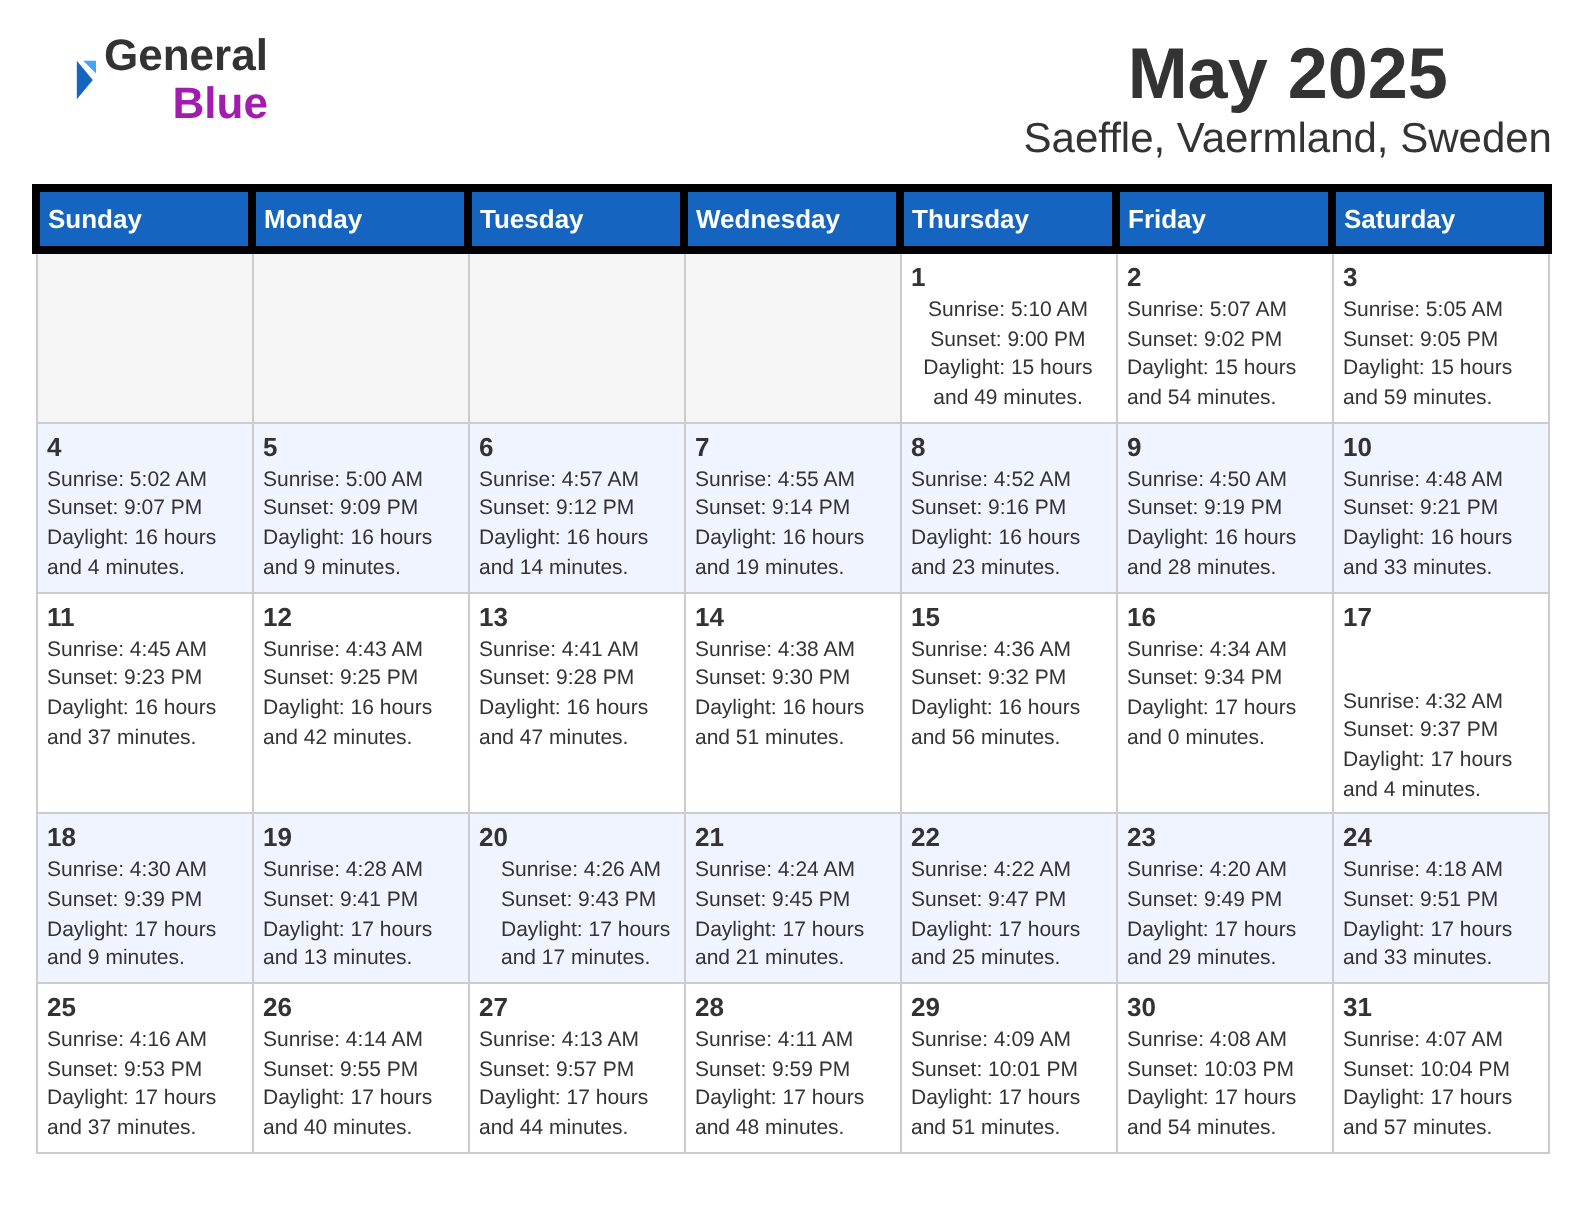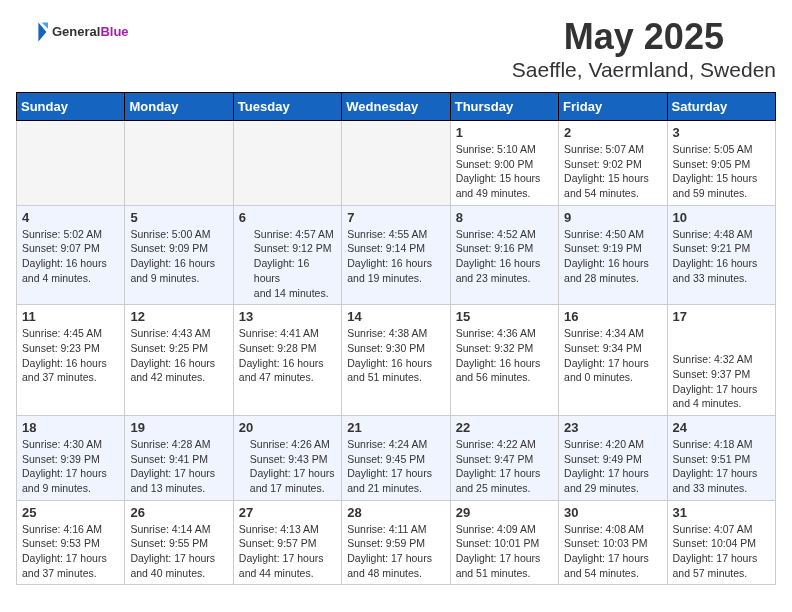--- a/index.html
+++ b/index.html
@@ -16,24 +16,25 @@
       justify-content: space-between;
       margin-bottom: 10px;
     }
     .logo {
       display: flex;
       align-items: center;
       gap: 4px;
     }
     .logo-text {
       display: flex;
-      flex-direction: row;
-      font-size: 13px;
+      flex-direction: column;
+      font-size: 22px;
       font-weight: bold;
       line-height: 1.1;
+      align-items: flex-end;
     }
     .logo-general { color: #333; }
     .logo-blue { color: #a21caf; }
     .logo-icon {
       width: 32px;
       height: 32px;
     }
     .title-block {
       text-align: center;
     }
@@ -50,21 +51,21 @@
       width: 100%;
       border-collapse: collapse;
       font-size: 11px;
     }
     .calendar thead tr th {
       background: #1565c0;
       color: #fff;
       padding: 6px 4px;
       text-align: left;
       font-size: 13px;
-      border: 1px solid #000000;
+      border: 4px solid #000000;
     }
     .calendar tbody tr td {
       border: 1px solid #ccc;
       vertical-align: top;
       padding: 4px 5px;
       width: 108px;
       min-height: 80px;
       background: #fff;
     }
     .calendar tbody tr td.empty {
@@ -123,21 +124,21 @@
     </tr>
   </thead>
   <tbody id="calendar-body">
   <tr>
         <td class="empty"></td>
         <td class="empty"></td>
         <td class="empty"></td>
         <td class="empty"></td>
         <td>
           <span class="day-num">1</span>
-          <div class="day-info" style="white-space: pre-line;">Sunrise: 5:10 AM
+          <div class="day-info" style="white-space: pre-line; text-align: center;">Sunrise: 5:10 AM
 Sunset: 9:00 PM
 Daylight: 15 hours
 and 49 minutes.</div>
         </td>
         <td>
           <span class="day-num">2</span>
           <div class="day-info" style="white-space: pre-line;">Sunrise: 5:07 AM
 Sunset: 9:02 PM
 Daylight: 15 hours
 and 54 minutes.</div>
@@ -160,21 +161,21 @@
         </td>
         <td>
           <span class="day-num">5</span>
           <div class="day-info" style="white-space: pre-line;">Sunrise: 5:00 AM
 Sunset: 9:09 PM
 Daylight: 16 hours
 and 9 minutes.</div>
         </td>
         <td>
           <span class="day-num">6</span>
-          <div class="day-info" style="white-space: pre-line; margin-left: 15px;">Sunrise: 4:57 AM
+          <div class="day-info" style="white-space: pre-line;">Sunrise: 4:57 AM
 Sunset: 9:12 PM
 Daylight: 16 hours
 and 14 minutes.</div>
         </td>
         <td>
           <span class="day-num">7</span>
           <div class="day-info" style="white-space: pre-line;">Sunrise: 4:55 AM
 Sunset: 9:14 PM
 Daylight: 16 hours
 and 19 minutes.</div>

